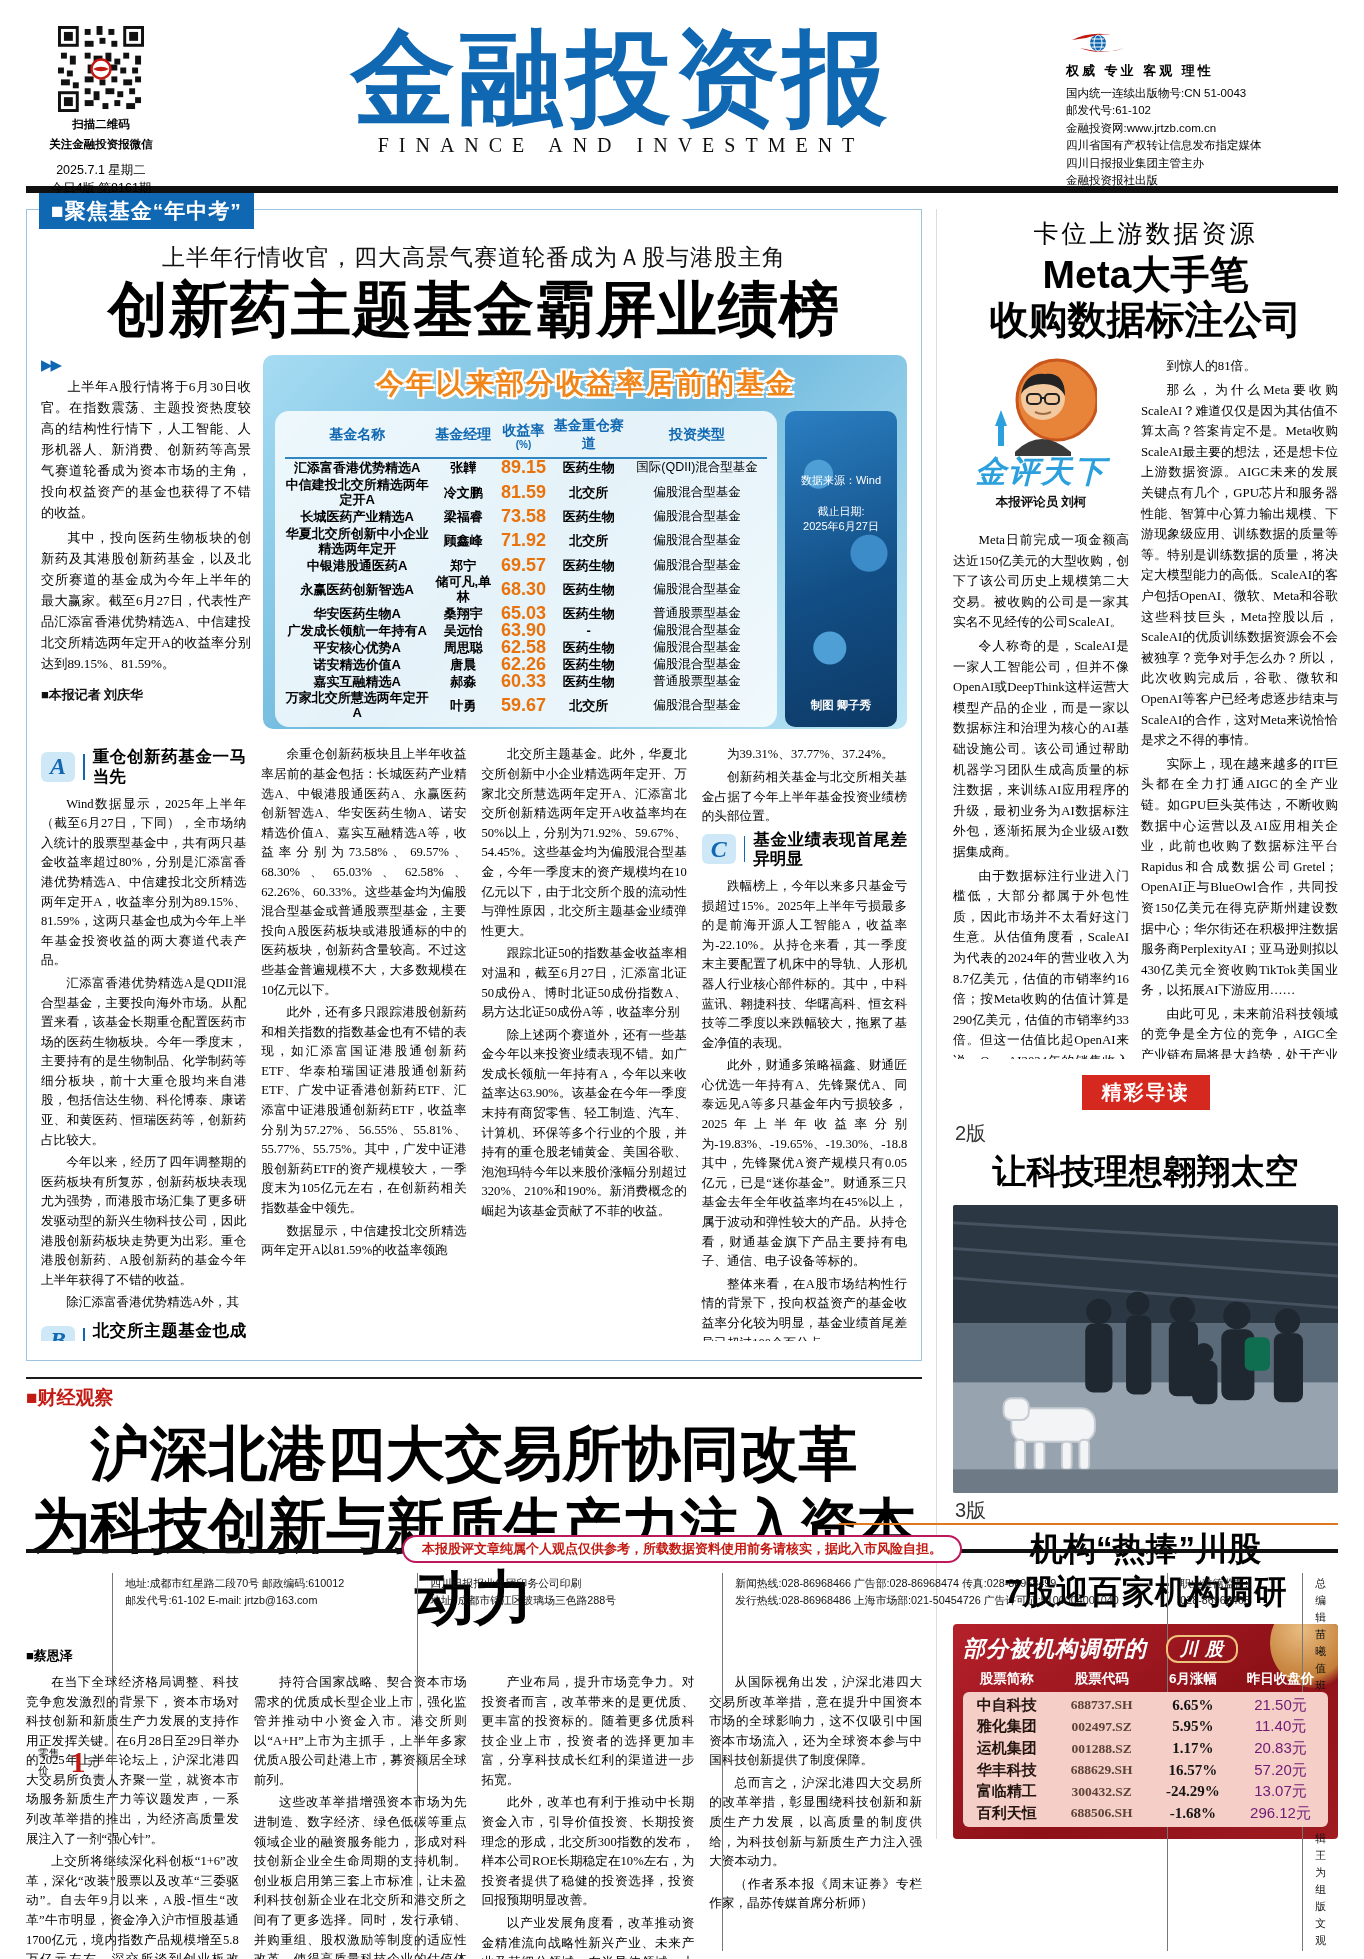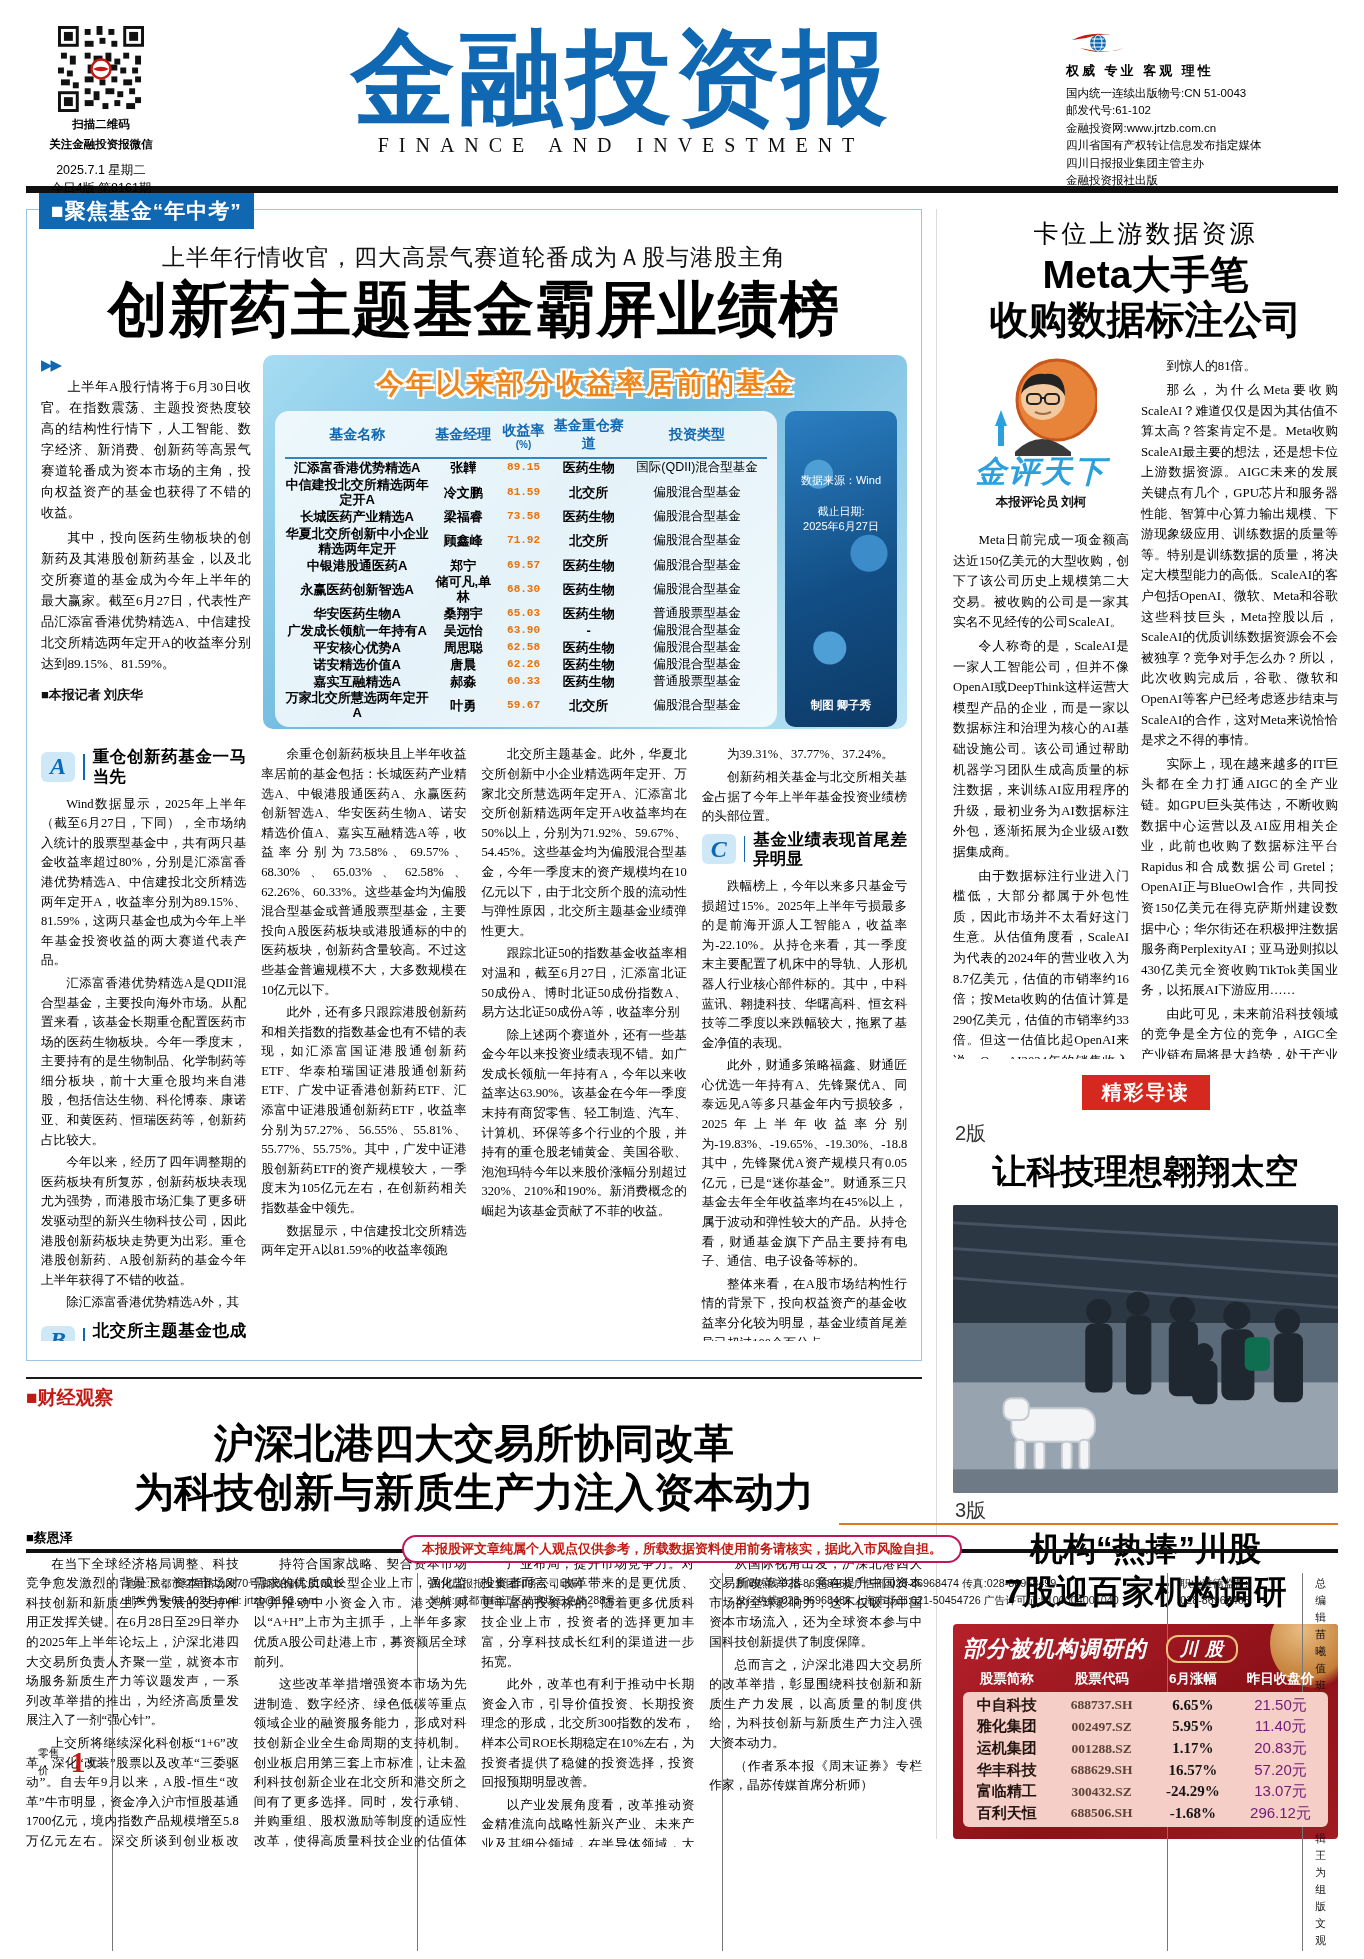--- a/index.html
+++ b/index.html
@@ -35,21 +35,21 @@
       text-shadow:-2px -2px 0 #fff,2px -2px 0 #fff,-2px 2px 0 #fff,2px 2px 0 #fff,0 2px 0 #fff,0 -2px 0 #fff}
   .infog-body{display:flex;flex:1;gap:8px;margin-top:8px;min-height:0}
   .ftable{flex:1;background:rgba(255,255,255,.82);border-radius:14px;padding:6px 10px;display:flex;flex-direction:column;min-width:0}
   .fgrid{display:grid;grid-template-columns:30% 14% 11% 16% 29%;align-items:center}
   .fhead{color:#1068b2;font-weight:bold;font-size:14px;text-align:center;border-bottom:2px solid #2f86c0;padding-bottom:4px}
   .fhead .sub{font-size:10px;display:block;line-height:9px}
   .fbody{flex:1;display:flex;flex-direction:column;justify-content:space-around}
   .frow{text-align:center;font-size:13px;line-height:15px}
   .frow .fname{font-weight:bold}
   .frow .fmgr{font-weight:bold}
-  .frow .frate{color:#e8720c;font-weight:bold;font-family:Liberation Mono, monospace;font-size:11px}
+  .frow .frate{color:#e8720c;font-weight:bold;font-family:Liberation Sans, sans-serif;font-size:18px}
   .frow .fsec{font-weight:bold}
   .frow .ftype{font-size:12.5px}
   .fstrip{width:112px;flex:0 0 112px;border-radius:10px;color:#fff;position:relative;overflow:hidden;
       background:radial-gradient(circle at 30% 20%,#4d9fd6 0 14px,transparent 15px),
                  radial-gradient(circle at 75% 45%,#3b8cc9 0 18px,transparent 19px),
                  radial-gradient(circle at 40% 75%,#4d9fd6 0 16px,transparent 17px),
                  linear-gradient(160deg,#2b7fc2,#124e85 55%,#0d3a66);
       display:flex;flex-direction:column;align-items:center;text-align:center}
   .fstrip .src{font-size:11px;margin-top:62px}
   .fstrip .cut{font-size:11px;line-height:15px;margin-top:16px}
@@ -60,21 +60,21 @@
   .acol p{margin:0 0 3px;text-indent:2em}
   .sec{display:flex;align-items:center;gap:8px;margin:2px 0 8px}
   .sec .tile{width:34px;height:30px;background:#cfe8f7;border-radius:6px;color:#1068b2;
       font-family:"Liberation Serif",serif;font-style:italic;font-weight:900;font-size:24px;
       display:flex;align-items:center;justify-content:center;flex:0 0 34px}
   .sec .bar{width:2px;height:26px;background:#1068b2}
   .sec .t{font-size:16.5px;font-weight:900;font-family:"Liberation Sans",sans-serif}
   
   .fw{margin-top:16px;border-top:2px solid #1a1a1a;padding-top:6px}
   .fw-badge{color:#c21a12;font-size:19px;font-weight:900}
-  .fw-headline{text-align:center;font-size:40px;font-weight:900;line-height:1.22;margin:8px 0 12px}
+  .fw-headline{text-align:center;font-size:59px;font-weight:900;line-height:1.22;margin:8px 0 12px}
   .fw-by{font-size:13px;font-weight:bold;margin:4px 0 8px}
   .fw-cols{display:flex;gap:15px;height:292px;overflow:hidden}
   
   .meta-kicker{text-align:center;font-size:25px;letter-spacing:3px;margin-top:8px}
   .meta-head{text-align:center;font-size:39px;font-weight:900;line-height:1.16;margin-top:2px}
   .meta-body{display:flex;gap:12px;margin-top:14px;height:712px;overflow:hidden}
   .meta-c1{width:176px;flex:0 0 176px}
   .pundit{text-align:center;margin-bottom:17px}
   .logo-jptx{font-size:31px;font-weight:900;font-style:italic;color:#2ba0dc;letter-spacing:2px;line-height:1}
   .commentator{font-size:12.5px;font-weight:bold;margin-top:5px;color:#111}
@@ -221,21 +221,21 @@
       <div class="focus">
         <div class="focus-badge">■聚焦基金“年中考”</div>
         <div class="kicker">上半年行情收官，四大高景气赛道轮番成为Ａ股与港股主角</div>
         <div class="headline">创新药主题基金霸屏业绩榜</div>
 
         <div class="focus-top">
           <div class="intro">
             <span class="lead-arrows">▶▶</span>
             <div>
 
-            <p>上半年A股行情将于6月30日收官。在指数震荡、主题投资热度较高的结构性行情下，人工智能、数字经济、新消费、创新药等高景气赛道轮番成为资本市场的主角，投向权益资产的基金也获得了不错的收益。</p>
+            <p>上半年A股行情将于6月30日收官。在指数震荡、主题投资热度较高的结构性行情下，人工智能、人形机器人、新消费、创新药等高景气赛道轮番成为资本市场的主角，投向权益资产的基金也获得了不错的收益。</p>
                 <p>其中，投向医药生物板块的创新药及其港股创新药基金，以及北交所赛道的基金成为今年上半年的最大赢家。截至6月27日，代表性产品汇添富香港优势精选A、中信建投北交所精选两年定开A的收益率分别达到89.15%、81.59%。</p>
               </div>
             <div class="reporter">■本报记者 刘庆华</div>
           </div>
 
           <div class="infog">
             <div class="infog-title">今年以来部分收益率居前的基金</div>
             <div class="infog-body">
               <div class="ftable">
                 <div class="fgrid fhead">

